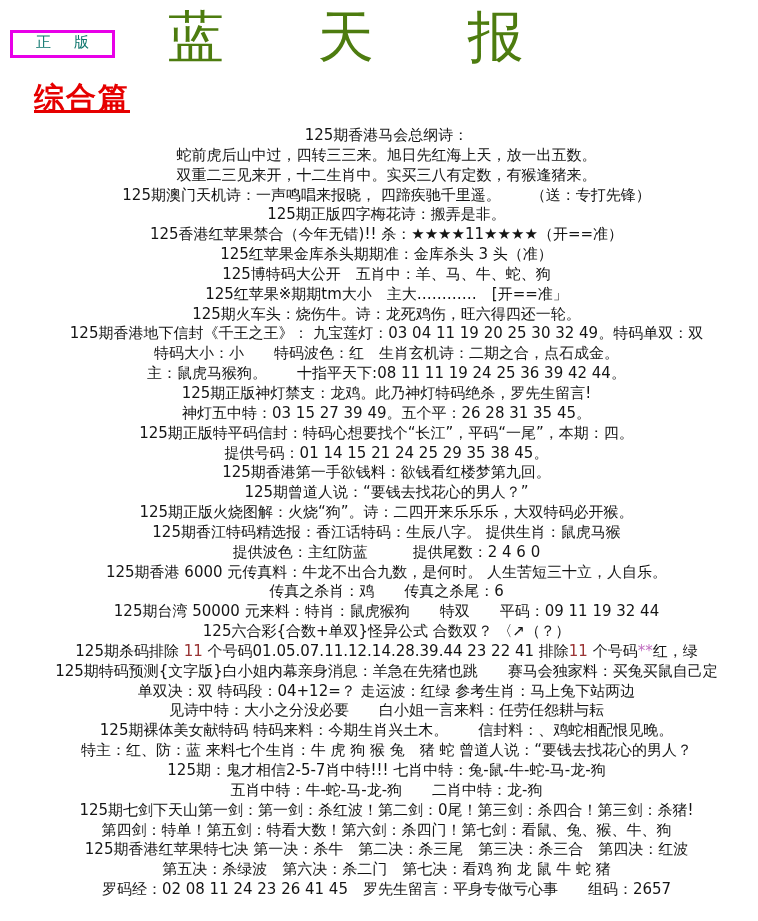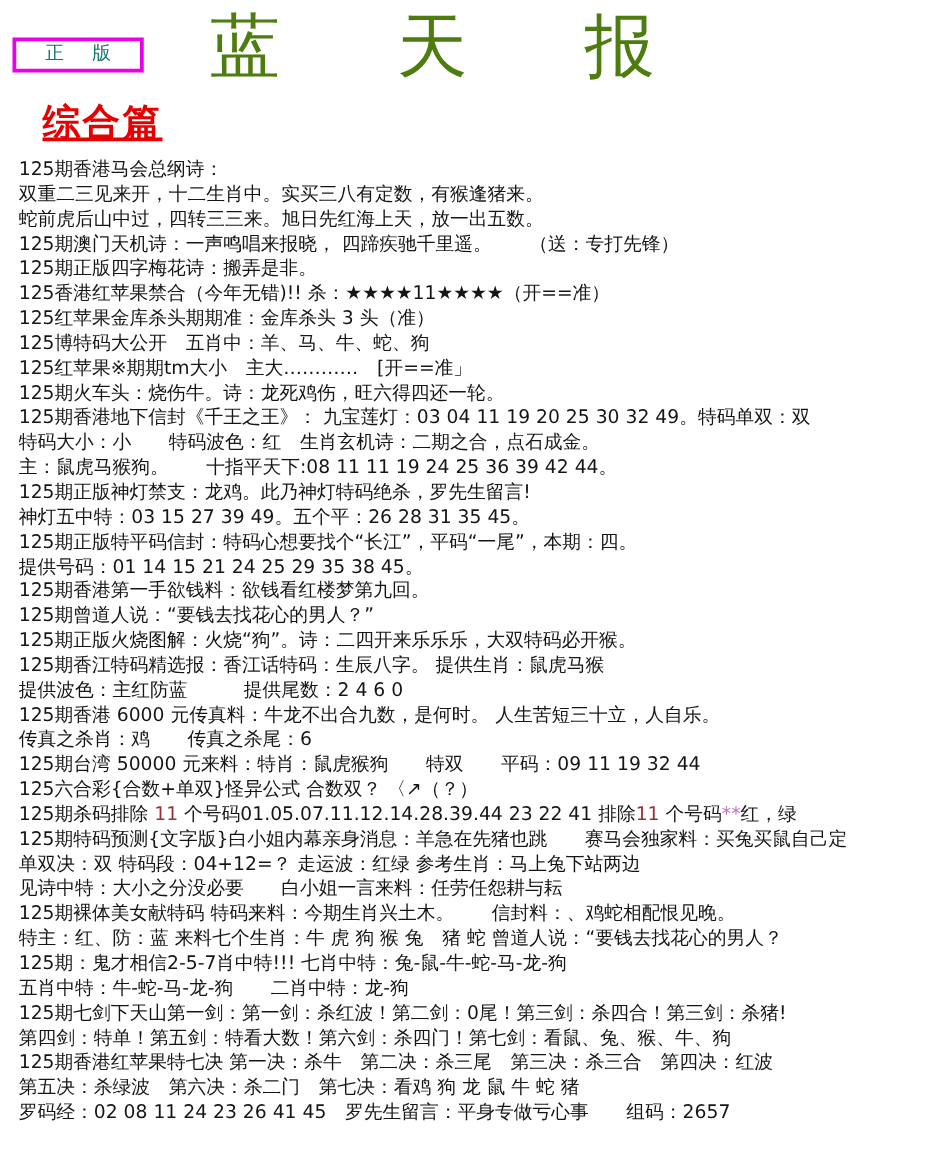--- a/index.html
+++ b/index.html
@@ -17,37 +17,37 @@
     position:absolute;left:168px;top:0px;margin:0;
     font-family:"DejaVu Serif","Liberation Serif",serif;font-weight:400;
     font-size:56px;color:#4d7c0f;word-spacing:76px;white-space:nowrap;
   }
   .section-title{
     position:absolute;left:34px;top:78px;margin:0;
     font-size:30px;font-weight:bold;color:#e60000;letter-spacing:2px;text-decoration:underline;
   }
   .content{
     position:absolute;left:0;top:126px;width:758px;box-sizing:border-box;
-    padding-left:15px;font-size:15px;line-height:19.85px;color:#151515;
+    padding-left:15px;font-size:15px;line-height:19.85px;color:#151515;text-align:center;
   }
   .line{white-space:nowrap;height:19.85px;}
 </style>
 </head>
 <body>
 
 <div class="page">
   <div class="auth-box">
     <span>正 版</span>
   </div>
   <h1 class="title">蓝 天 报</h1>
   <h2 class="section-title">综合篇</h2>
   <div class="content">
       <div class="line"><span>125期香港马会总纲诗：</span></div>
+      <div class="line"><span>蛇前虎后山中过，四转三三来。旭日先红海上天，放一出五数。</span></div>
       <div class="line"><span>双重二三见来开，十二生肖中。实买三八有定数，有猴逢猪来。</span></div>
-      <div class="line"><span>蛇前虎后山中过，四转三三来。旭日先红海上天，放一出五数。</span></div>
       <div class="line"><span>125期澳门天机诗：一声鸣唱来报晓， 四蹄疾驰千里遥。　　（送：专打先锋）</span></div>
       <div class="line"><span>125期正版四字梅花诗：搬弄是非。</span></div>
       <div class="line"><span>125香港红苹果禁合（今年无错)!! 杀：★★★★11★★★★（开==准）</span></div>
       <div class="line"><span>125红苹果金库杀头期期准：金库杀头 3 头（准）</span></div>
       <div class="line"><span>125博特码大公开　五肖中：羊、马、牛、蛇、狗</span></div>
       <div class="line"><span>125红苹果※期期tm大小　主大…………　[开==准」</span></div>
       <div class="line"><span>125期火车头：烧伤牛。诗：龙死鸡伤，旺六得四还一轮。</span></div>
       <div class="line"><span> 125期香港地下信封《千王之王》： 九宝莲灯：03 04 11 19 20 25 30 32 49。特码单双：双</span></div>
       <div class="line"><span>特码大小：小　　特码波色：红　生肖玄机诗：二期之合，点石成金。</span></div>
       <div class="line"><span>主：鼠虎马猴狗。　　十指平天下:08 11 11 19 24 25 36 39 42 44。</span></div>

